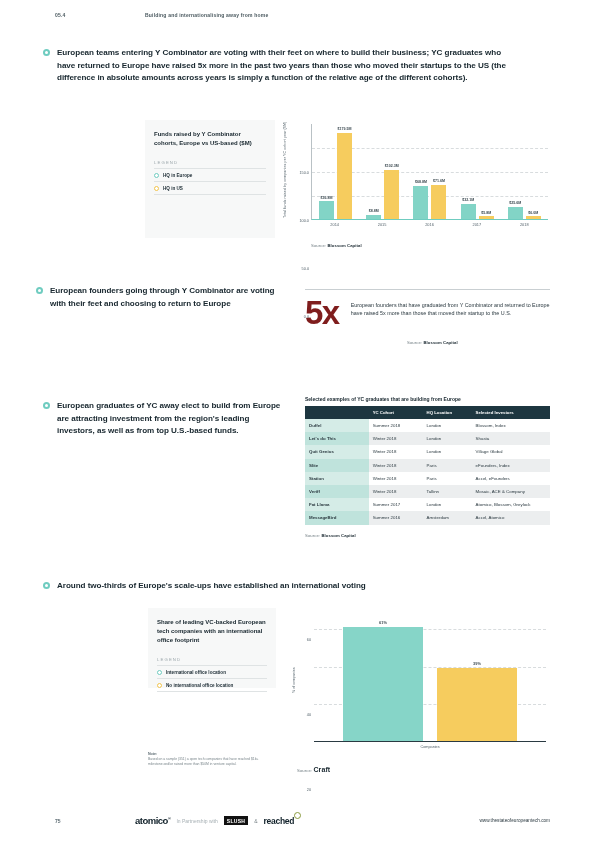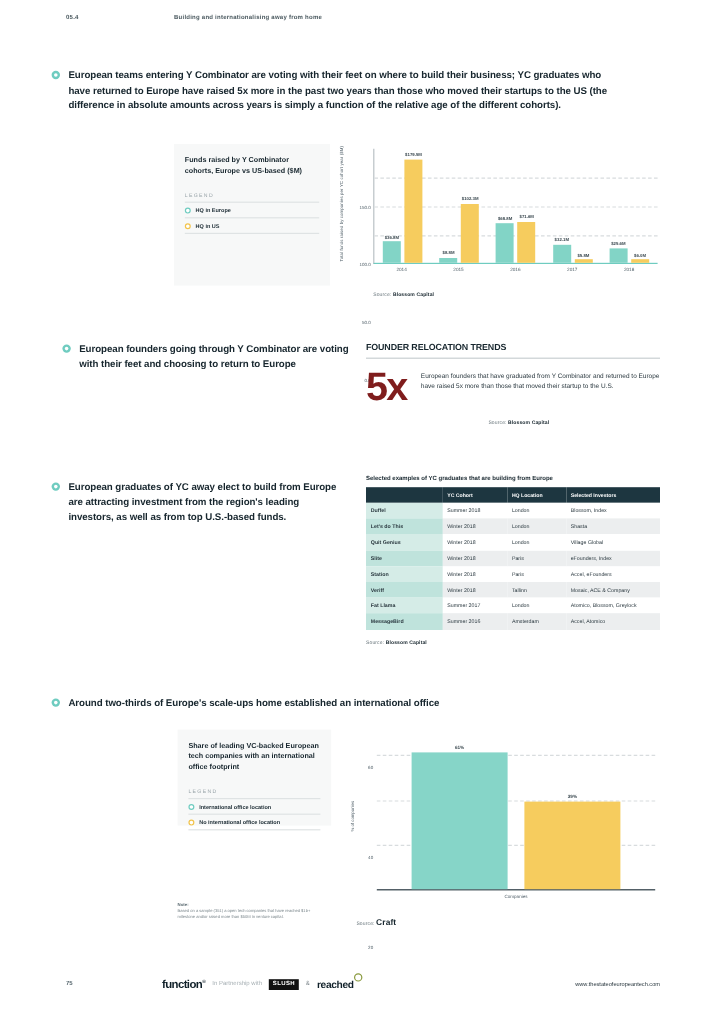--- a/index.html
+++ b/index.html
@@ -190,21 +190,21 @@
   .foot-url { margin-left: auto; font-size: 4.7px; color: #2b3940; }
 </style>
 </head>
 <body>
 
 <div class="page-header">
   <span class="sec-num">05.4</span>
   <span class="sec-title">Building and internationalising away from home</span>
 </div>
 
-<div class="bullet-row" style="left:43px; top:57px; width:465px;">
+<div class="bullet-row" style="left:43px; top:47px; width:465px;">
   <span class="bullet-dot"></span>
   <span class="bullet-text">European teams entering Y Combinator are voting with their feet on where to build their business; YC graduates who have returned to Europe have raised 5x more in the past two years than those who moved their startups to the US (the difference in absolute amounts across years is simply a function of the relative age of the different cohorts).</span>
 </div>
 
 <div class="panel panel-left" style="left:145px; top:120px; width:130px; height:118px;">
   <div class="panel-title">Funds raised by Y Combinator cohorts, Europe vs US-based ($M)</div>
   <div class="legend-label">LEGEND</div>
   <div class="legend-item">
     <span class="legend-swatch"></span>
     <span>HQ in Europe</span>
@@ -281,27 +281,26 @@
       <span>2016</span>
       <span>2017</span>
       <span>2018</span>
     </div>
 </div>
 <div class="src" style="position:absolute; left:311px; top:243px;">
   <span>Source:</span>
   <b>Blossom Capital</b>
 </div>
 
-<div class="bullet-row" style="left:52px; top:285px; width:245px;">
+<div class="bullet-row" style="left:36px; top:285px; width:245px;">
   <span class="bullet-dot"></span>
   <span class="bullet-text">European founders going through Y Combinator are voting with their feet and choosing to return to Europe</span>
 </div>
 
 <div id="stat-card">
-  <div class="stat-head">FOUNDER RELOCATION TRENDS</div>
   <div class="stat-rule"></div>
   <div class="stat-body">
     <div class="stat-big">5x</div>
     <div class="stat-copy">European founders that have graduated from Y Combinator and returned to Europe have raised 5x more than those that moved their startup to the U.S.</div>
   </div>
   <div class="src" style="margin-top:12px; margin-left:102px;">
     <span>Source:</span>
     <b>Blossom Capital</b>
   </div>
 </div>
@@ -374,21 +373,21 @@
       </tbody>
   </table>
   <div class="src" style="margin-top:8px;">
     <span>Source:</span>
     <b>Blossom Capital</b>
   </div>
 </div>
 
 <div class="bullet-row" style="left:43px; top:580px; width:480px;">
   <span class="bullet-dot"></span>
-  <span class="bullet-text">Around two-thirds of Europe's scale-ups home established an international office</span>
+  <span class="bullet-text">Around two-thirds of Europe's scale-ups have established an international voting</span>
 </div>
 
 <div class="panel panel-left" style="left:148px; top:608px; width:128px; height:80px;">
   <div class="panel-title">Share of leading VC-backed European tech companies with an international office footprint</div>
   <div class="legend-label">LEGEND</div>
   <div class="legend-item">
     <span class="legend-swatch"></span>
     <span>International office location</span>
   </div>
   <div class="legend-item">
@@ -429,20 +428,20 @@
   <div class="xlabel2">Companies</div>
 </div>
 <div class="src" style="position:absolute; left:297px; top:766px;">
   <span>Source:</span>
   <b style="font-size:7px;">Craft</b>
 </div>
 
 <div class="footer">
   <span class="pg">75</span>
   <span class="foot-mid">
-    <span class="brand-atomico"><span>function</span><sup>®</sup></span>
+    <span class="brand-atomico"><span>atomico</span><sup>®</sup></span>
     <span class="partner-text">In Partnership with</span>
     <span class="brand-slush">SLUSH</span>
     <span class="amp">&amp;</span>
     <span class="brand-orrick"><span>reached</span><span class="orrick-ring"></span></span>
   </span>
   <span class="foot-url">www.thestateofeuropeantech.com</span>
 </div>
 
 </body></html>

